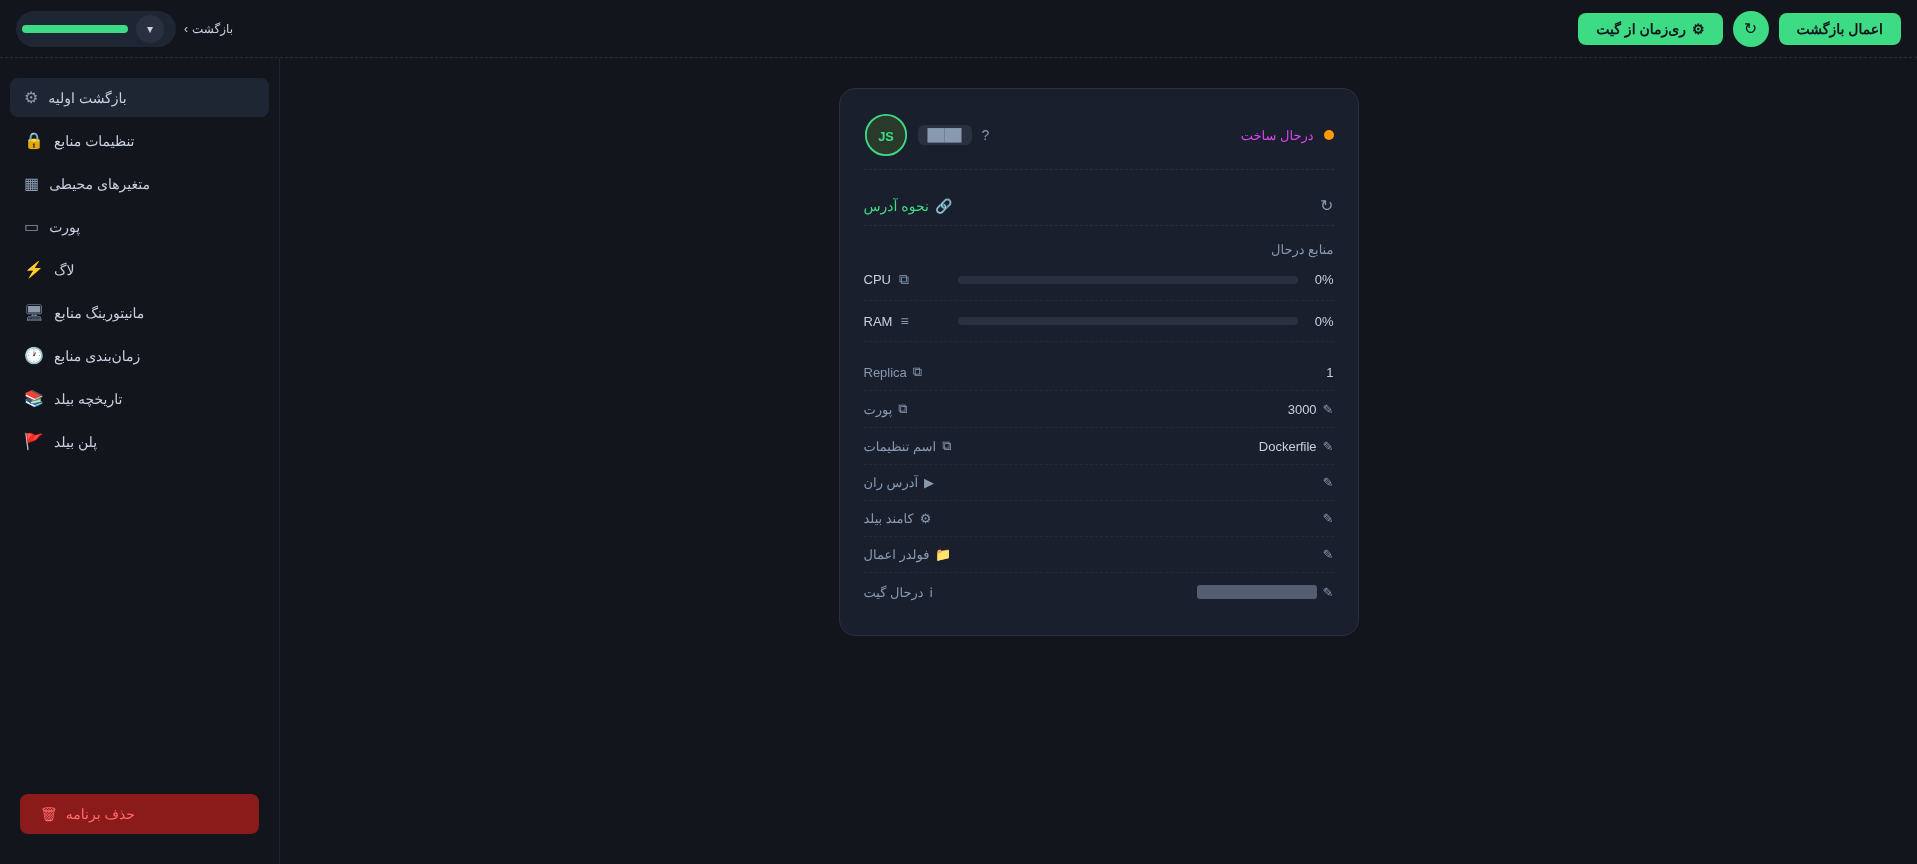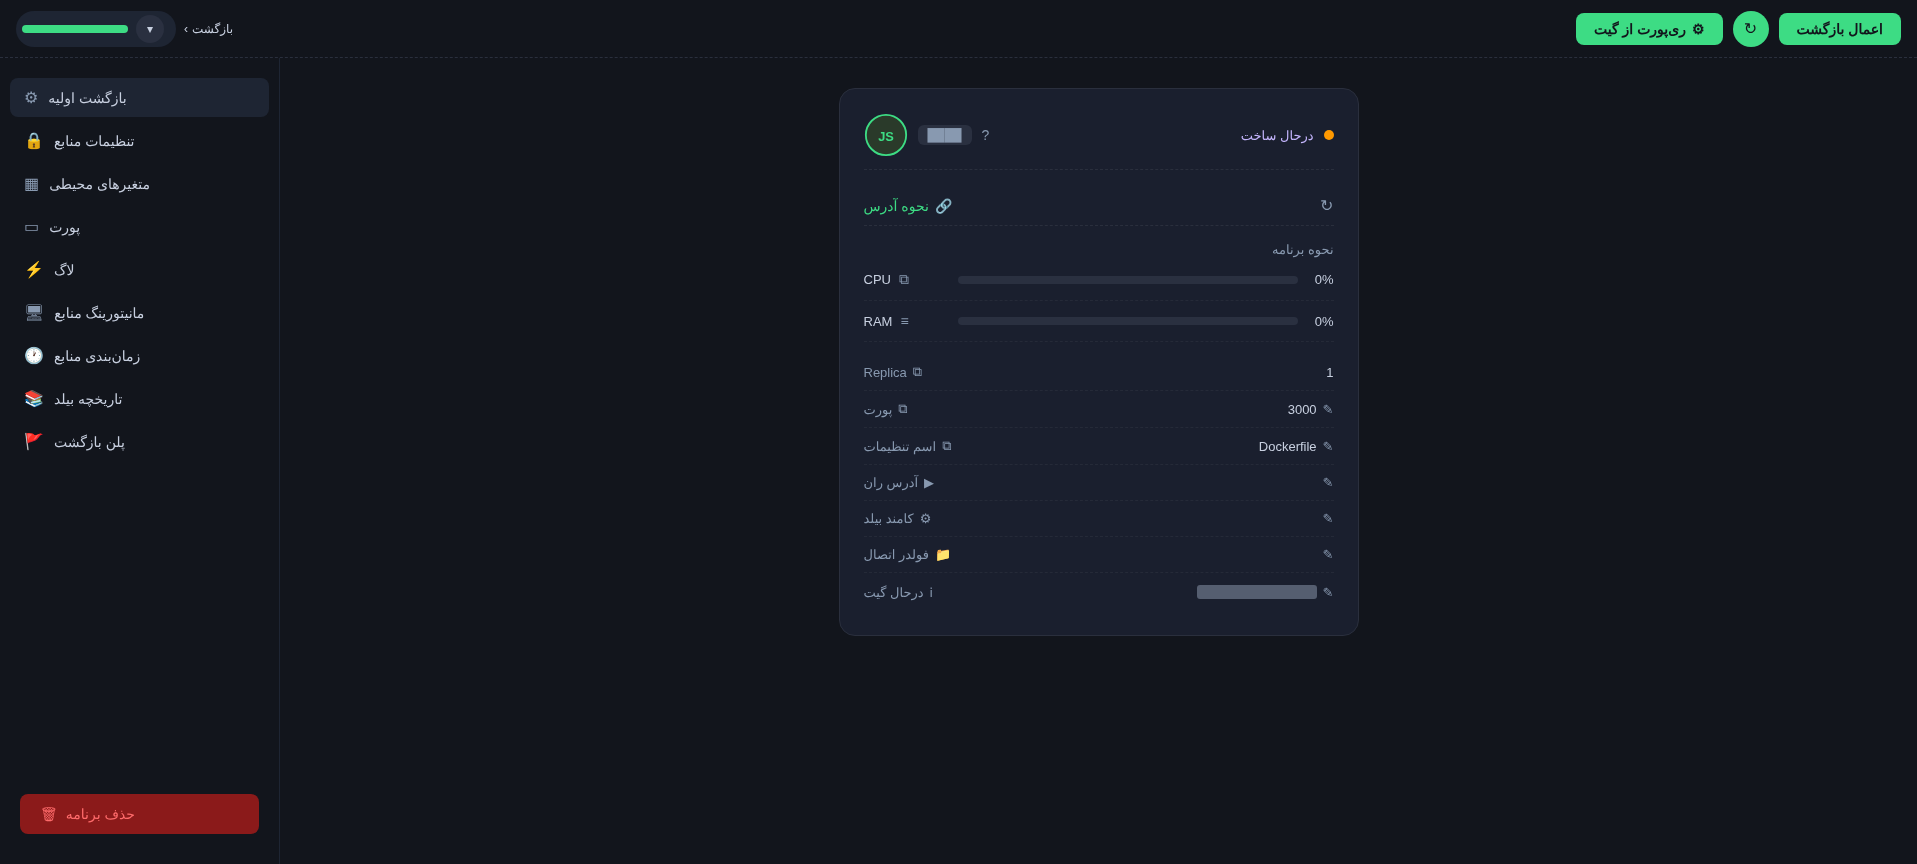--- a/index.html
+++ b/index.html
@@ -190,21 +190,21 @@
     }
     .status-dot {
       width: 10px;
       height: 10px;
       border-radius: 50%;
       background: #ff9900;
       display: inline-block;
     }
     .building-text {
       font-size: 13px;
-      color: #c4b5fd;
+      color: #d946ef;
     }
     .card-header-right {
       display: flex;
       align-items: center;
       gap: 10px;
     }
     .info-btn {
       color: #8899b0;
       cursor: pointer;
       font-size: 14px;
@@ -343,21 +343,21 @@
   </style>
 </head>
 <body>
 
 <div class="toolbar">
   <div class="toolbar-left">
     <button class="btn-green">اعمال بازگشت</button>
     <button class="btn-icon-circle">↻</button>
     <button class="btn-green">
       <span>⚙</span>
-      <span>ری‌پورت از گیت</span>
+      <span>ری‌زمان از گیت</span>
     </button>
   </div>
   <div class="toolbar-right">
     <div class="back-link">
       <span>بازگشت</span>
       <span>›</span>
     </div>
     <div class="status-pill">
       <div class="dropdown-arrow">▾</div>
       <div class="status-bar-mini"></div>
@@ -388,21 +388,21 @@
 
       <div class="connection-row">
         <span class="refresh-btn">↻</span>
         <a class="connection-link">
           <span>🔗</span>
           <span>نحوه آدرس</span>
         </a>
       </div>
 
       <div class="resources-header">
-        <span>نحوه برنامه</span>
+        <span>منابع درحال</span>
       </div>
 
       <div class="resource-row">
         <div class="resource-left">
           <span class="resource-pct">0%</span>
           <div class="progress-bar-bg">
             <div class="progress-bar-fill" style="width:0%"></div>
           </div>
         </div>
         <div class="resource-right">
@@ -478,21 +478,21 @@
         </div>
       </div>
 
       <div class="detail-row">
         <div class="detail-left">
           <span class="detail-edit">✎</span>
           <span></span>
         </div>
         <div class="detail-right">
           <span class="detail-copy">📁</span>
-          <span>فولدر اتصال</span>
+          <span>فولدر اعمال</span>
         </div>
       </div>
 
       <div class="detail-row">
         <div class="detail-left">
           <span class="detail-edit">✎</span>
           <span class="detail-value-blurred"></span>
         </div>
         <div class="detail-right">
           <span class="detail-copy">ℹ</span>
@@ -530,21 +530,21 @@
     </div>
     <div class="sidebar-item">
       <span>زمان‌بندی منابع</span>
       <span class="icon">🕐</span>
     </div>
     <div class="sidebar-item">
       <span>تاریخچه بیلد</span>
       <span class="icon">📚</span>
     </div>
     <div class="sidebar-item">
-      <span>پلن بازگشت</span>
+      <span>پلن بیلد</span>
       <span class="icon">🚩</span>
     </div>
 
     <div class="sidebar-footer">
       <button class="btn-delete">
         <span>حذف برنامه</span>
         <span>🗑</span>
       </button>
     </div>
   </div>

